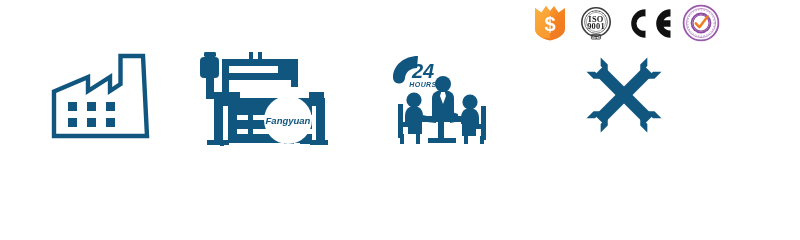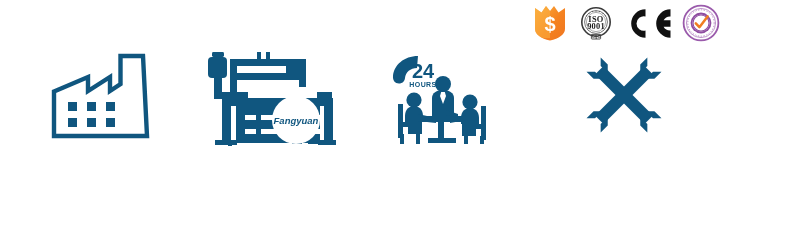--- a/index.html
+++ b/index.html
@@ -45,22 +45,22 @@
     left: 0;
     width: 800px;
     height: 101px;
   }
   .feature-item {
     position: absolute;
     top: 0;
     line-height: 0;
   }
   #feature-factory   { left: 48px;  }
-  #feature-machine   { left: 200px; }
-  #feature-service   { left: 388px; }
+  #feature-machine   { left: 192px; }
+  #feature-service   { left: 388px; font-style: italic; }
   #feature-tools     { left: 576px; }
 
   .icon-svg { display: block; }
 </style>
 </head>
 <body>
 
 <div id="banner">
 
   <div id="cert-strip">

